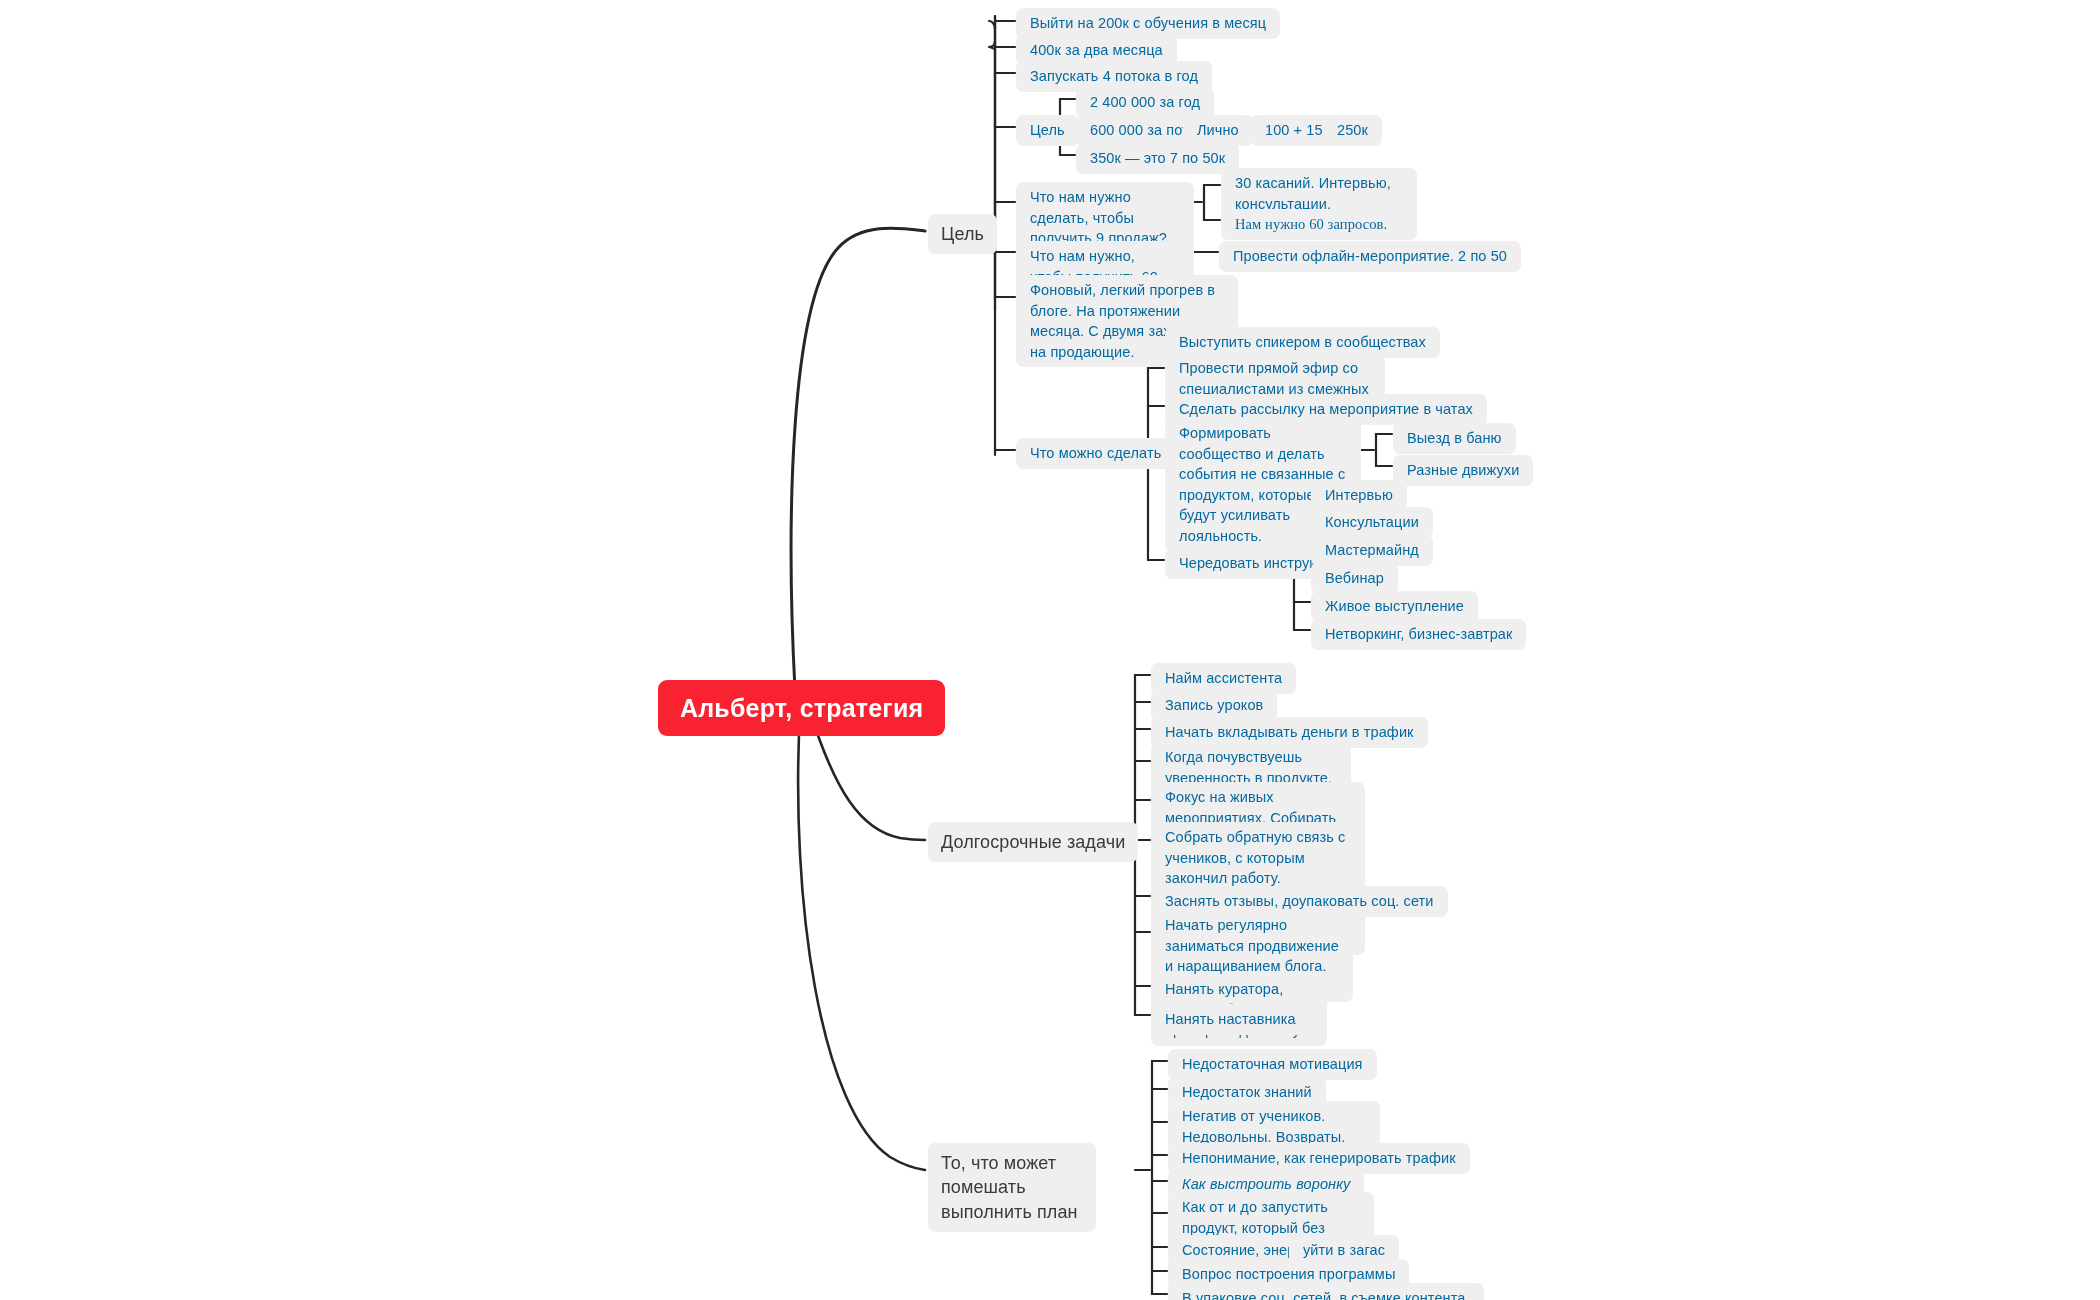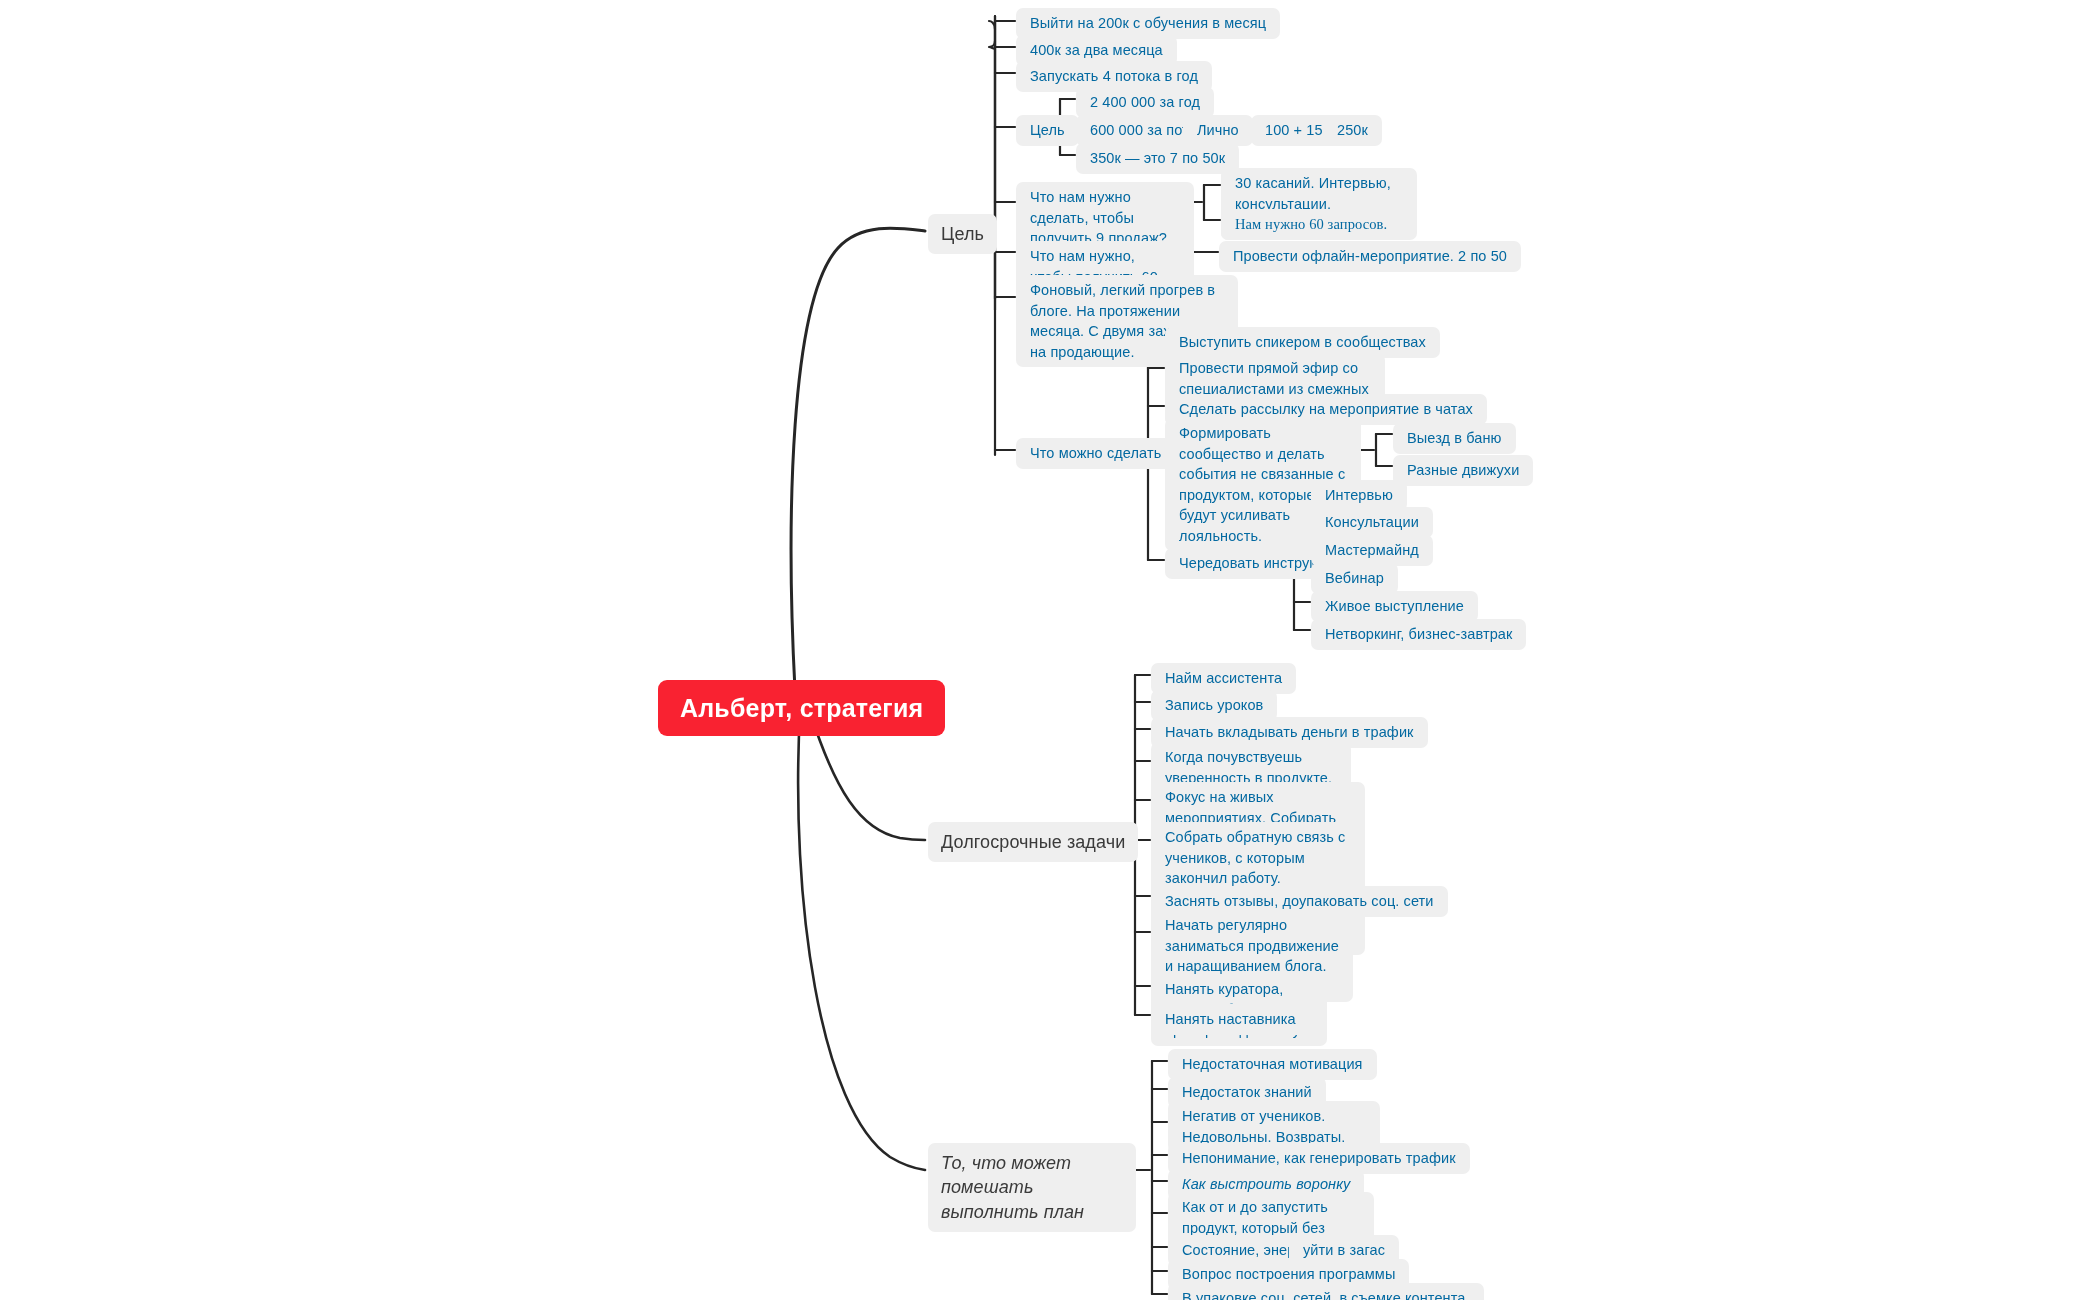--- a/index.html
+++ b/index.html
@@ -188,21 +188,21 @@
   <div class="node" style="left:1151px;top:690px;">Запись уроков</div>
   <div class="node" style="left:1151px;top:717px;">Начать вкладывать деньги в трафик</div>
   <div class="node" style="left:1151px;top:742px;width:200px;">Когда почувствуешь уверенность в продукте, повышать чек до 150к и 75к.</div>
   <div class="node" style="left:1151px;top:782px;width:214px;">Фокус на живых мероприятиях. Собирать свои и выступить на крупном съезде.</div>
   <div class="node" style="left:1151px;top:822px;width:214px;">Собрать обратную связь с учеников, с которым закончил работу. Докрутить программу/продукт самостоятельно или нанять методолога.</div>
   <div class="node" style="left:1151px;top:886px;">Заснять отзывы, доупаковать соц. сети</div>
   <div class="node" style="left:1151px;top:910px;width:202px;">Начать регулярно заниматься продвижение и наращиванием блога. Съемка и постинг рилс</div>
   <div class="node" style="left:1151px;top:974px;width:176px;">Нанять куратора, который будет проверять домашку</div>
   <div class="node" style="left:1151px;top:1004px;">Нанять наставника</div>
 
-  <div class="node branch" style="left:928px;top:1143px;width:208px;font-style:italic;">То, что может помешать выполнить план</div>
+  <div class="node branch" style="left:928px;top:1143px;width:168px;">То, что может помешать выполнить план</div>
 
   <div class="node" style="left:1168px;top:1049px;">Недостаточная мотивация</div>
   <div class="node" style="left:1168px;top:1077px;">Недостаток знаний</div>
   <div class="node" style="left:1168px;top:1101px;width:212px;">Негатив от учеников. Недовольны. Возвраты.</div>
   <div class="node" style="left:1168px;top:1143px;">Непонимание, как генерировать трафик</div>
   <div class="node" style="left:1168px;top:1169px;font-style:italic;">Как выстроить воронку</div>
   <div class="node" style="left:1168px;top:1192px;width:206px;">Как от и до запустить продукт, который без меня будет работать</div>
   <div class="node" style="left:1168px;top:1235px;">Состояние, энергия</div>
   <div class="node" style="left:1289px;top:1235px;">уйти в загас</div>
   <div class="node" style="left:1168px;top:1259px;">Вопрос построения программы</div>

